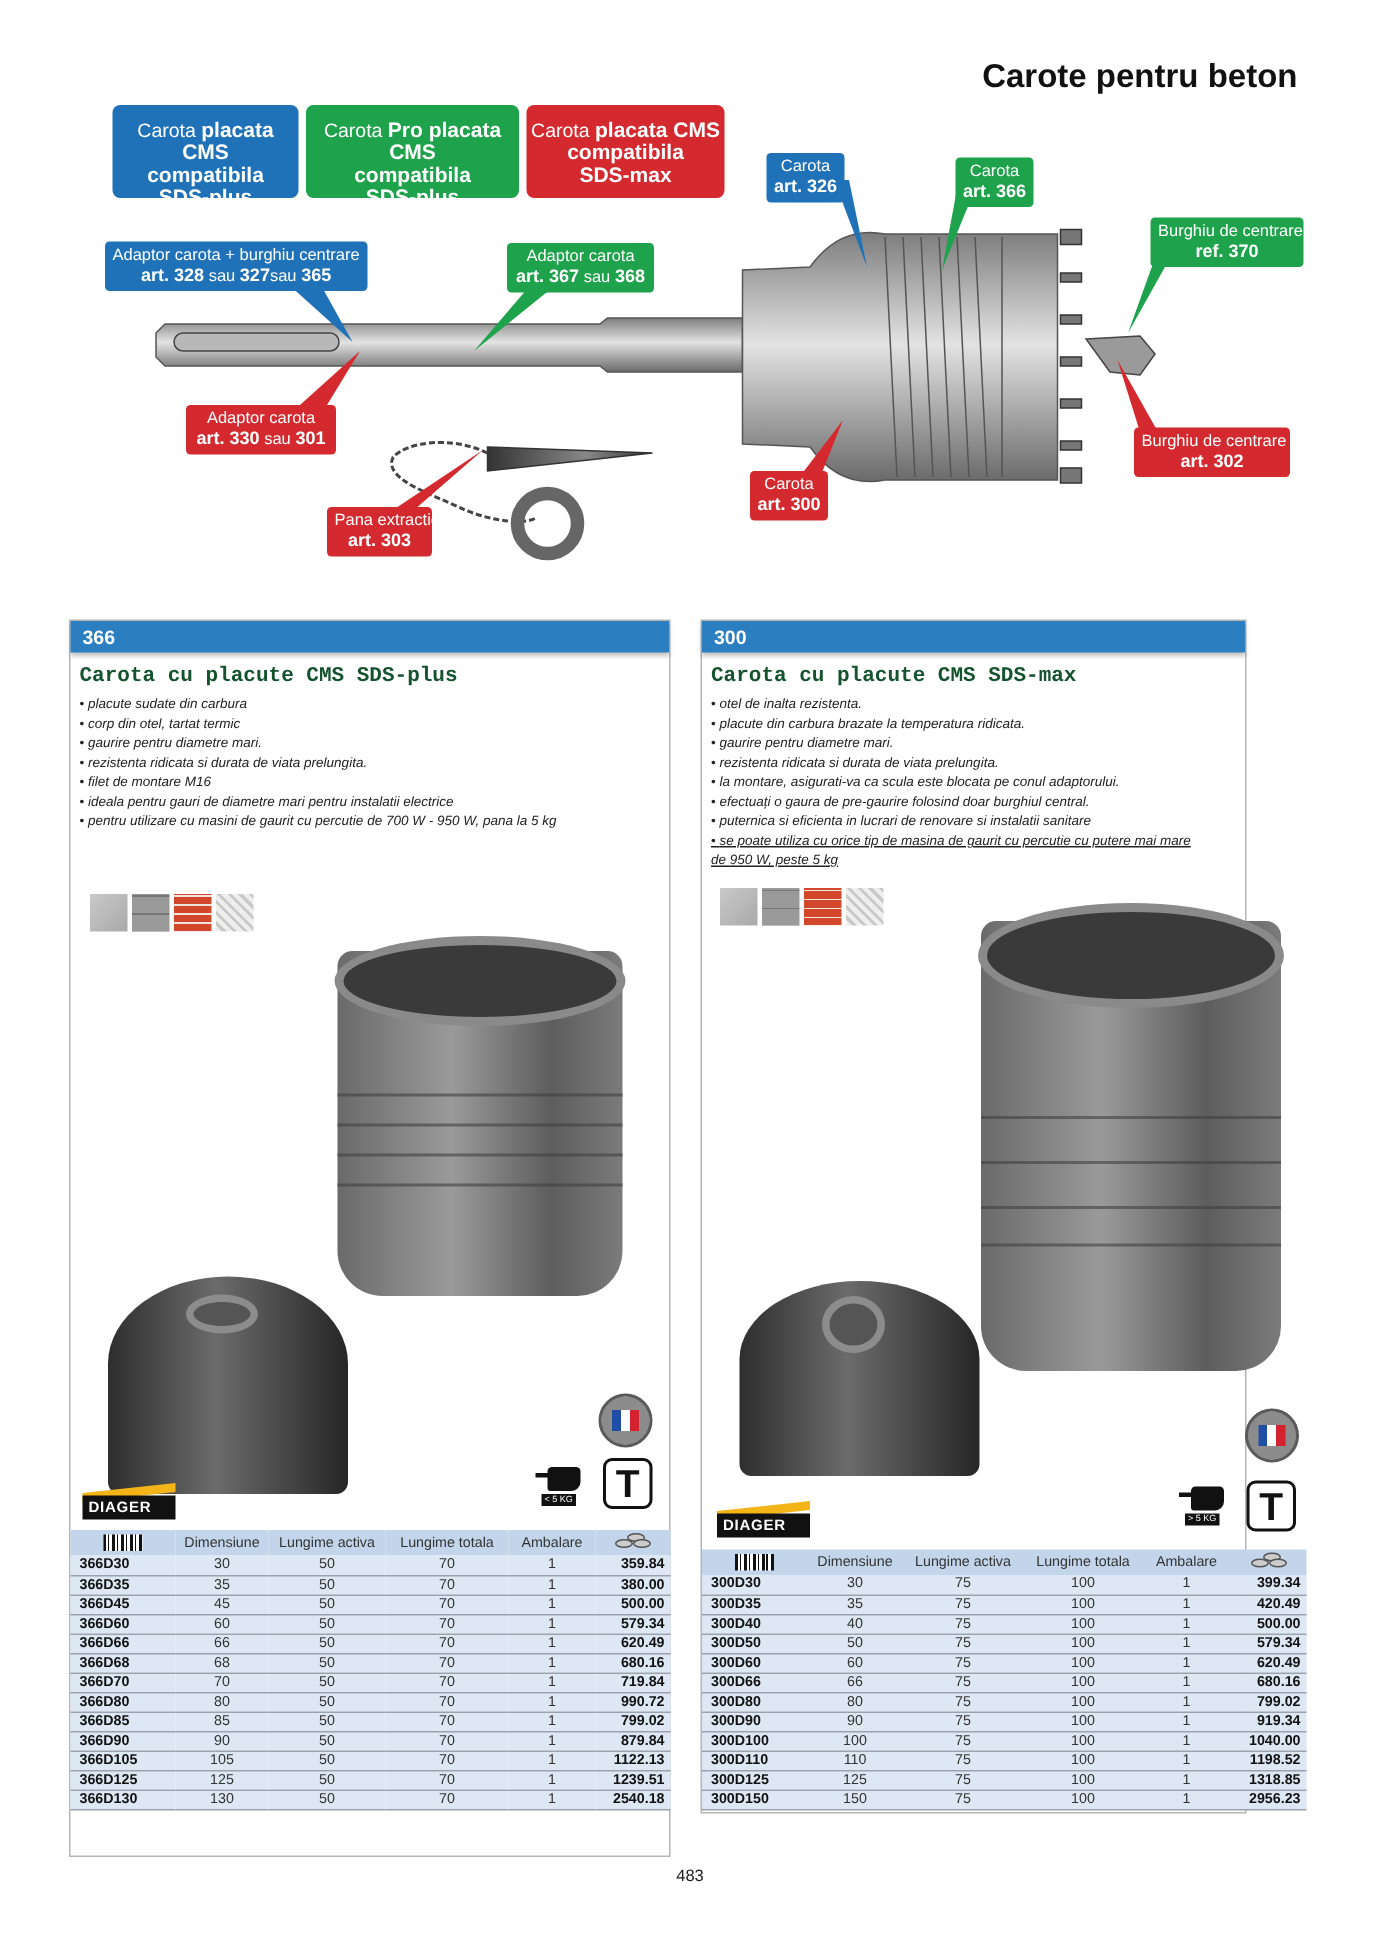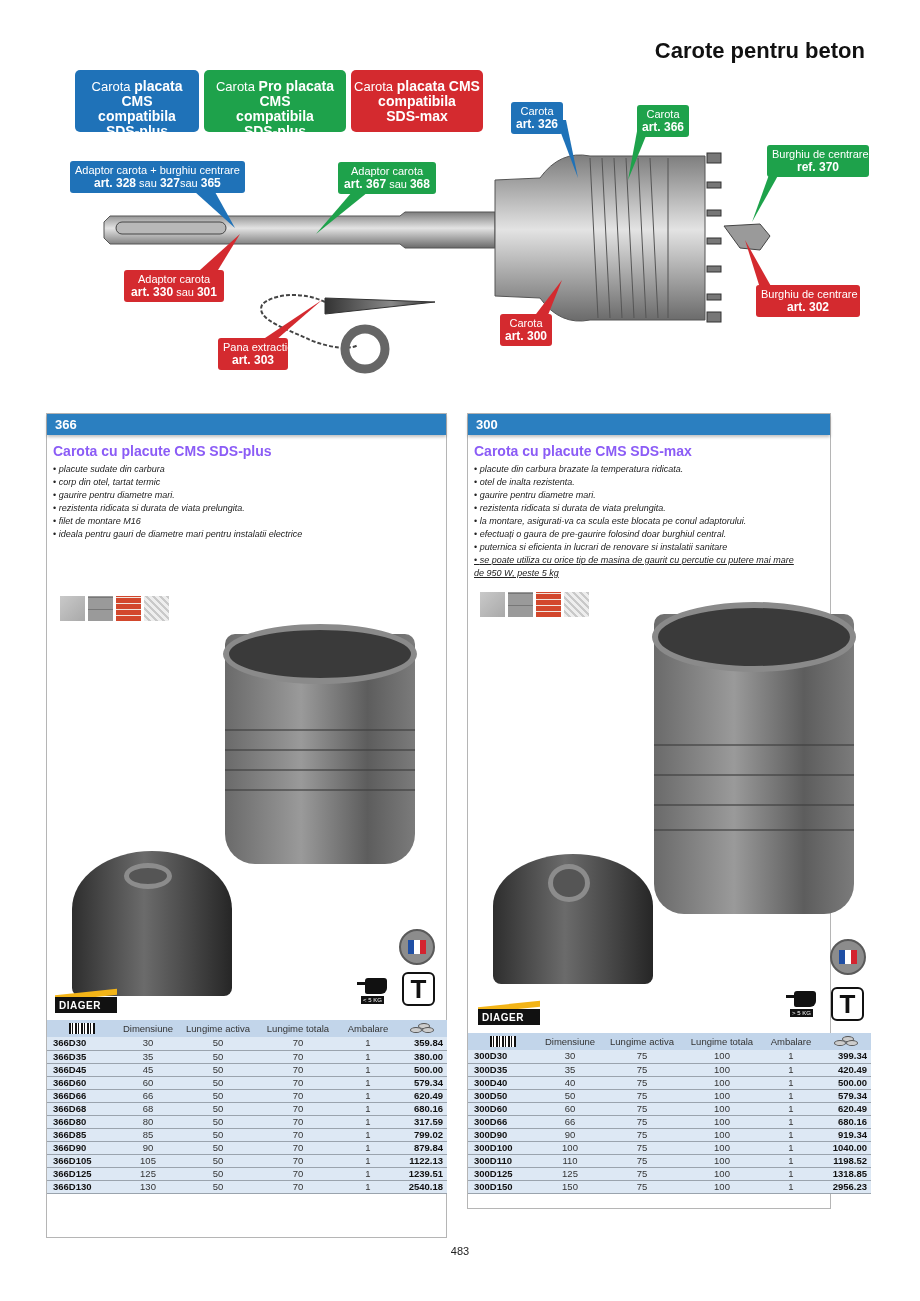--- a/index.html
+++ b/index.html
@@ -13,21 +13,21 @@
   .blue { background: #1f72b8; }
   .green { background: #1ea24b; }
   .red { background: #d42a2f; }
   .callout { position: absolute; color: #fff; border-radius: 3px; text-align: center; font-size: 11px; line-height: 13px; padding: 3px 5px; white-space: nowrap; }
   .callout b { font-size: 12px; }
   .callout .sm { font-size: 11px; font-weight: normal; }
 
   
   .panel { position: absolute; top: 413px; border: 1px solid #b5b5b5; background: #fff; }
   .panel-head { height: 21px; background: #2b7fc0; color: #fff; font-weight: bold; font-size: 13px; padding: 3px 0 0 8px; box-shadow: 0 2px 3px rgba(0,0,0,0.25); }
-  .panel-title { font-size: 14px; font-weight: bold; margin: 8px 0 4px 6px; color: #8b5cf6; }
+  .panel-title { font-size: 14px; font-weight: bold; margin: 8px 0 4px 6px; color: #14532d; font-family: Liberation Mono, monospace; }
   .features { list-style: none; margin-left: 6px; font-size: 9px; font-style: italic; line-height: 13px; color: #222; }
   .features li::before { content: "• "; font-style: normal; }
   .materials { position: absolute; display: flex; gap: 3px; }
   .mat { width: 25px; height: 25px; }
   .mat.concrete { background: linear-gradient(135deg,#c9c9c9,#a9a9a9); }
   .mat.block { background: repeating-linear-gradient(0deg,#9a9a9a 0 11px,#777 11px 12px); }
   .mat.brick { background: repeating-linear-gradient(0deg,#d2472c 0 5px,#f1e6df 5px 6px); }
   .mat.stone { background: repeating-linear-gradient(45deg,#eee 0 3px,#c9c9c9 3px 5px); }
 
   .img-box { position: absolute; }
@@ -178,20 +178,21 @@
 <div class="panel" style="left:46px;width:401px;height:825px;">
   <div class="panel-head">366</div>
   <div class="panel-title">Carota cu placute CMS SDS-plus</div>
   <ul class="features">
     <li>placute sudate din carbura</li>
     <li>corp din otel, tartat termic</li>
     <li>gaurire pentru diametre mari.</li>
     <li>rezistenta ridicata si durata de viata prelungita.</li>
     <li>filet de montare M16</li>
     <li>ideala pentru gauri de diametre mari pentru instalatii electrice</li>
+    <li>pentru utilizare cu masini de gaurit cu percutie de 700 W - 950 W, pana la 5 kg</li>
   </ul>
   <div class="materials" style="left:13px;top:182px;">
     <div class="mat concrete"></div>
     <div class="mat block"></div>
     <div class="mat brick"></div>
     <div class="mat stone"></div>
   </div>
   <div class="img-box" style="left:0;top:200px;width:400px;height:370px;">
     <div class="corebit" style="left:178px;top:20px;width:190px;height:230px;">
       <div class="ring" style="top:95px;"></div>
@@ -279,26 +280,34 @@
         </tr>
         <tr>
           <td class="code">366D68</td>
           <td>68</td>
           <td>50</td>
           <td>70</td>
           <td>1</td>
           <td class="price">680.16</td>
         </tr>
         <tr>
+          <td class="code">366D70</td>
+          <td>70</td>
+          <td>50</td>
+          <td>70</td>
+          <td>1</td>
+          <td class="price">719.84</td>
+        </tr>
+        <tr>
           <td class="code">366D80</td>
           <td>80</td>
           <td>50</td>
           <td>70</td>
           <td>1</td>
-          <td class="price">317.59</td>
+          <td class="price">990.72</td>
         </tr>
         <tr>
           <td class="code">366D85</td>
           <td>85</td>
           <td>50</td>
           <td>70</td>
           <td>1</td>
           <td class="price">799.02</td>
         </tr>
         <tr>
@@ -334,22 +343,22 @@
           <td class="price">2540.18</td>
         </tr>
       </tbody>
   </table>
 </div>
 
 <div class="panel" style="left:467px;width:364px;height:796px;">
   <div class="panel-head">300</div>
   <div class="panel-title">Carota cu placute CMS SDS-max</div>
   <ul class="features">
+    <li>otel de inalta rezistenta.</li>
     <li>placute din carbura brazate la temperatura ridicata.</li>
-    <li>otel de inalta rezistenta.</li>
     <li>gaurire pentru diametre mari.</li>
     <li>rezistenta ridicata si durata de viata prelungita.</li>
     <li>la montare, asigurati-va ca scula este blocata pe conul adaptorului.</li>
     <li>efectuați o gaura de pre-gaurire folosind doar burghiul central.</li>
     <li>puternica si eficienta in lucrari de renovare si instalatii sanitare</li>
     <li style="padding-right:30px;text-decoration:underline;">se poate utiliza cu orice tip de masina de gaurit cu percutie cu putere mai mare de 950 W, peste 5 kg</li>
   </ul>
   <div class="materials" style="left:12px;top:178px;">
     <div class="mat concrete"></div>
     <div class="mat block"></div>
@@ -443,20 +452,28 @@
         </tr>
         <tr>
           <td class="code">300D66</td>
           <td>66</td>
           <td>75</td>
           <td>100</td>
           <td>1</td>
           <td class="price">680.16</td>
         </tr>
         <tr>
+          <td class="code">300D80</td>
+          <td>80</td>
+          <td>75</td>
+          <td>100</td>
+          <td>1</td>
+          <td class="price">799.02</td>
+        </tr>
+        <tr>
           <td class="code">300D90</td>
           <td>90</td>
           <td>75</td>
           <td>100</td>
           <td>1</td>
           <td class="price">919.34</td>
         </tr>
         <tr>
           <td class="code">300D100</td>
           <td>100</td>

